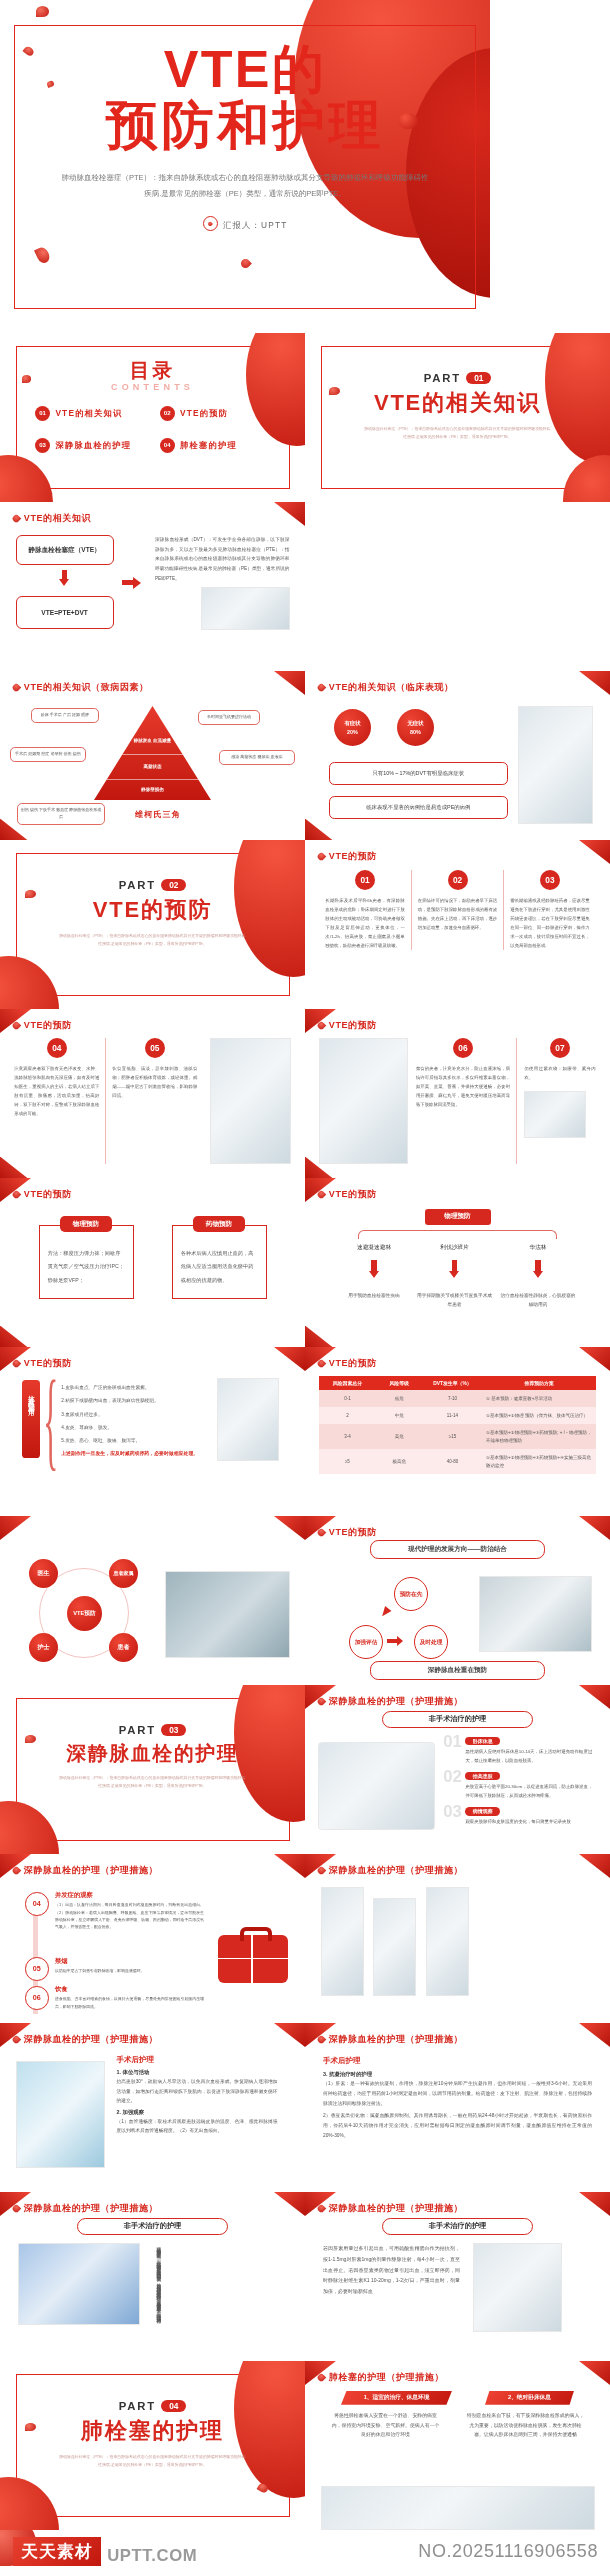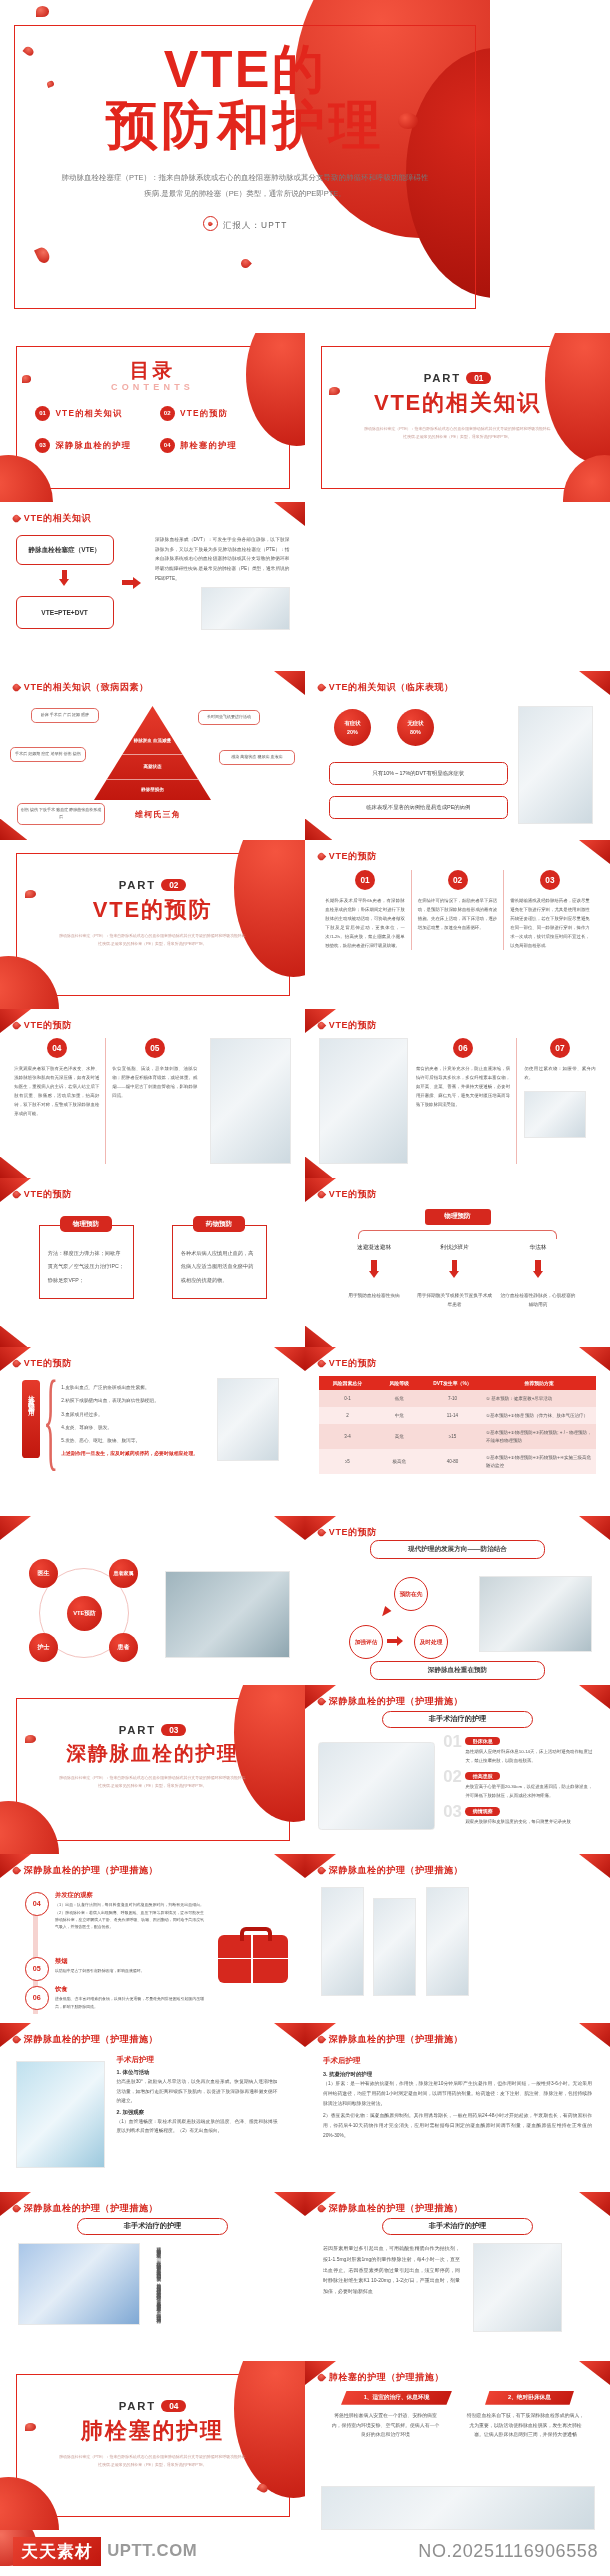--- a/index.html
+++ b/index.html
@@ -640,19 +640,19 @@
     <div style="display:flex;justify-content:center;gap:25px;margin-top:6px;">
       <div class="body8" style="width:111px;font-size:4.9px;line-height:2;text-align:center;">将急性肺栓塞病人安置在一个舒适、安静的病室内，保持室内环境安静、空气新鲜。使病人有一个良好的休息和治疗环境</div>
       <div class="body8" style="width:119px;font-size:4.9px;line-height:2;text-align:center;">特别是血栓来自下肢，有下肢深静脉血栓形成的病人，尤为重要，以防活动使静脉血栓脱落，发生再次肺栓塞。让病人卧床休息两到三周，并保持大便通畅</div>
     </div>
     <div class="ph" style="position:absolute;left:15.5px;right:15.5px;bottom:0;height:44px;"></div>
   </div>
 </div>
 
 <div class="footerbar">
   <div class="petal" style="left:-18px;top:-12px;width:54px;height:48px;"></div>
-  <div style="display:flex;align-items:center;position:relative;">
+  <div style="display:flex;align-items:flex-end;position:relative;">
     <span class="brandbox">天天素材</span>
     <span class="siteTxt">UPTT.COM</span>
   </div>
   <span class="numTxt">NO.20251116906558</span>
 </div>
 
 
 </body></html>

